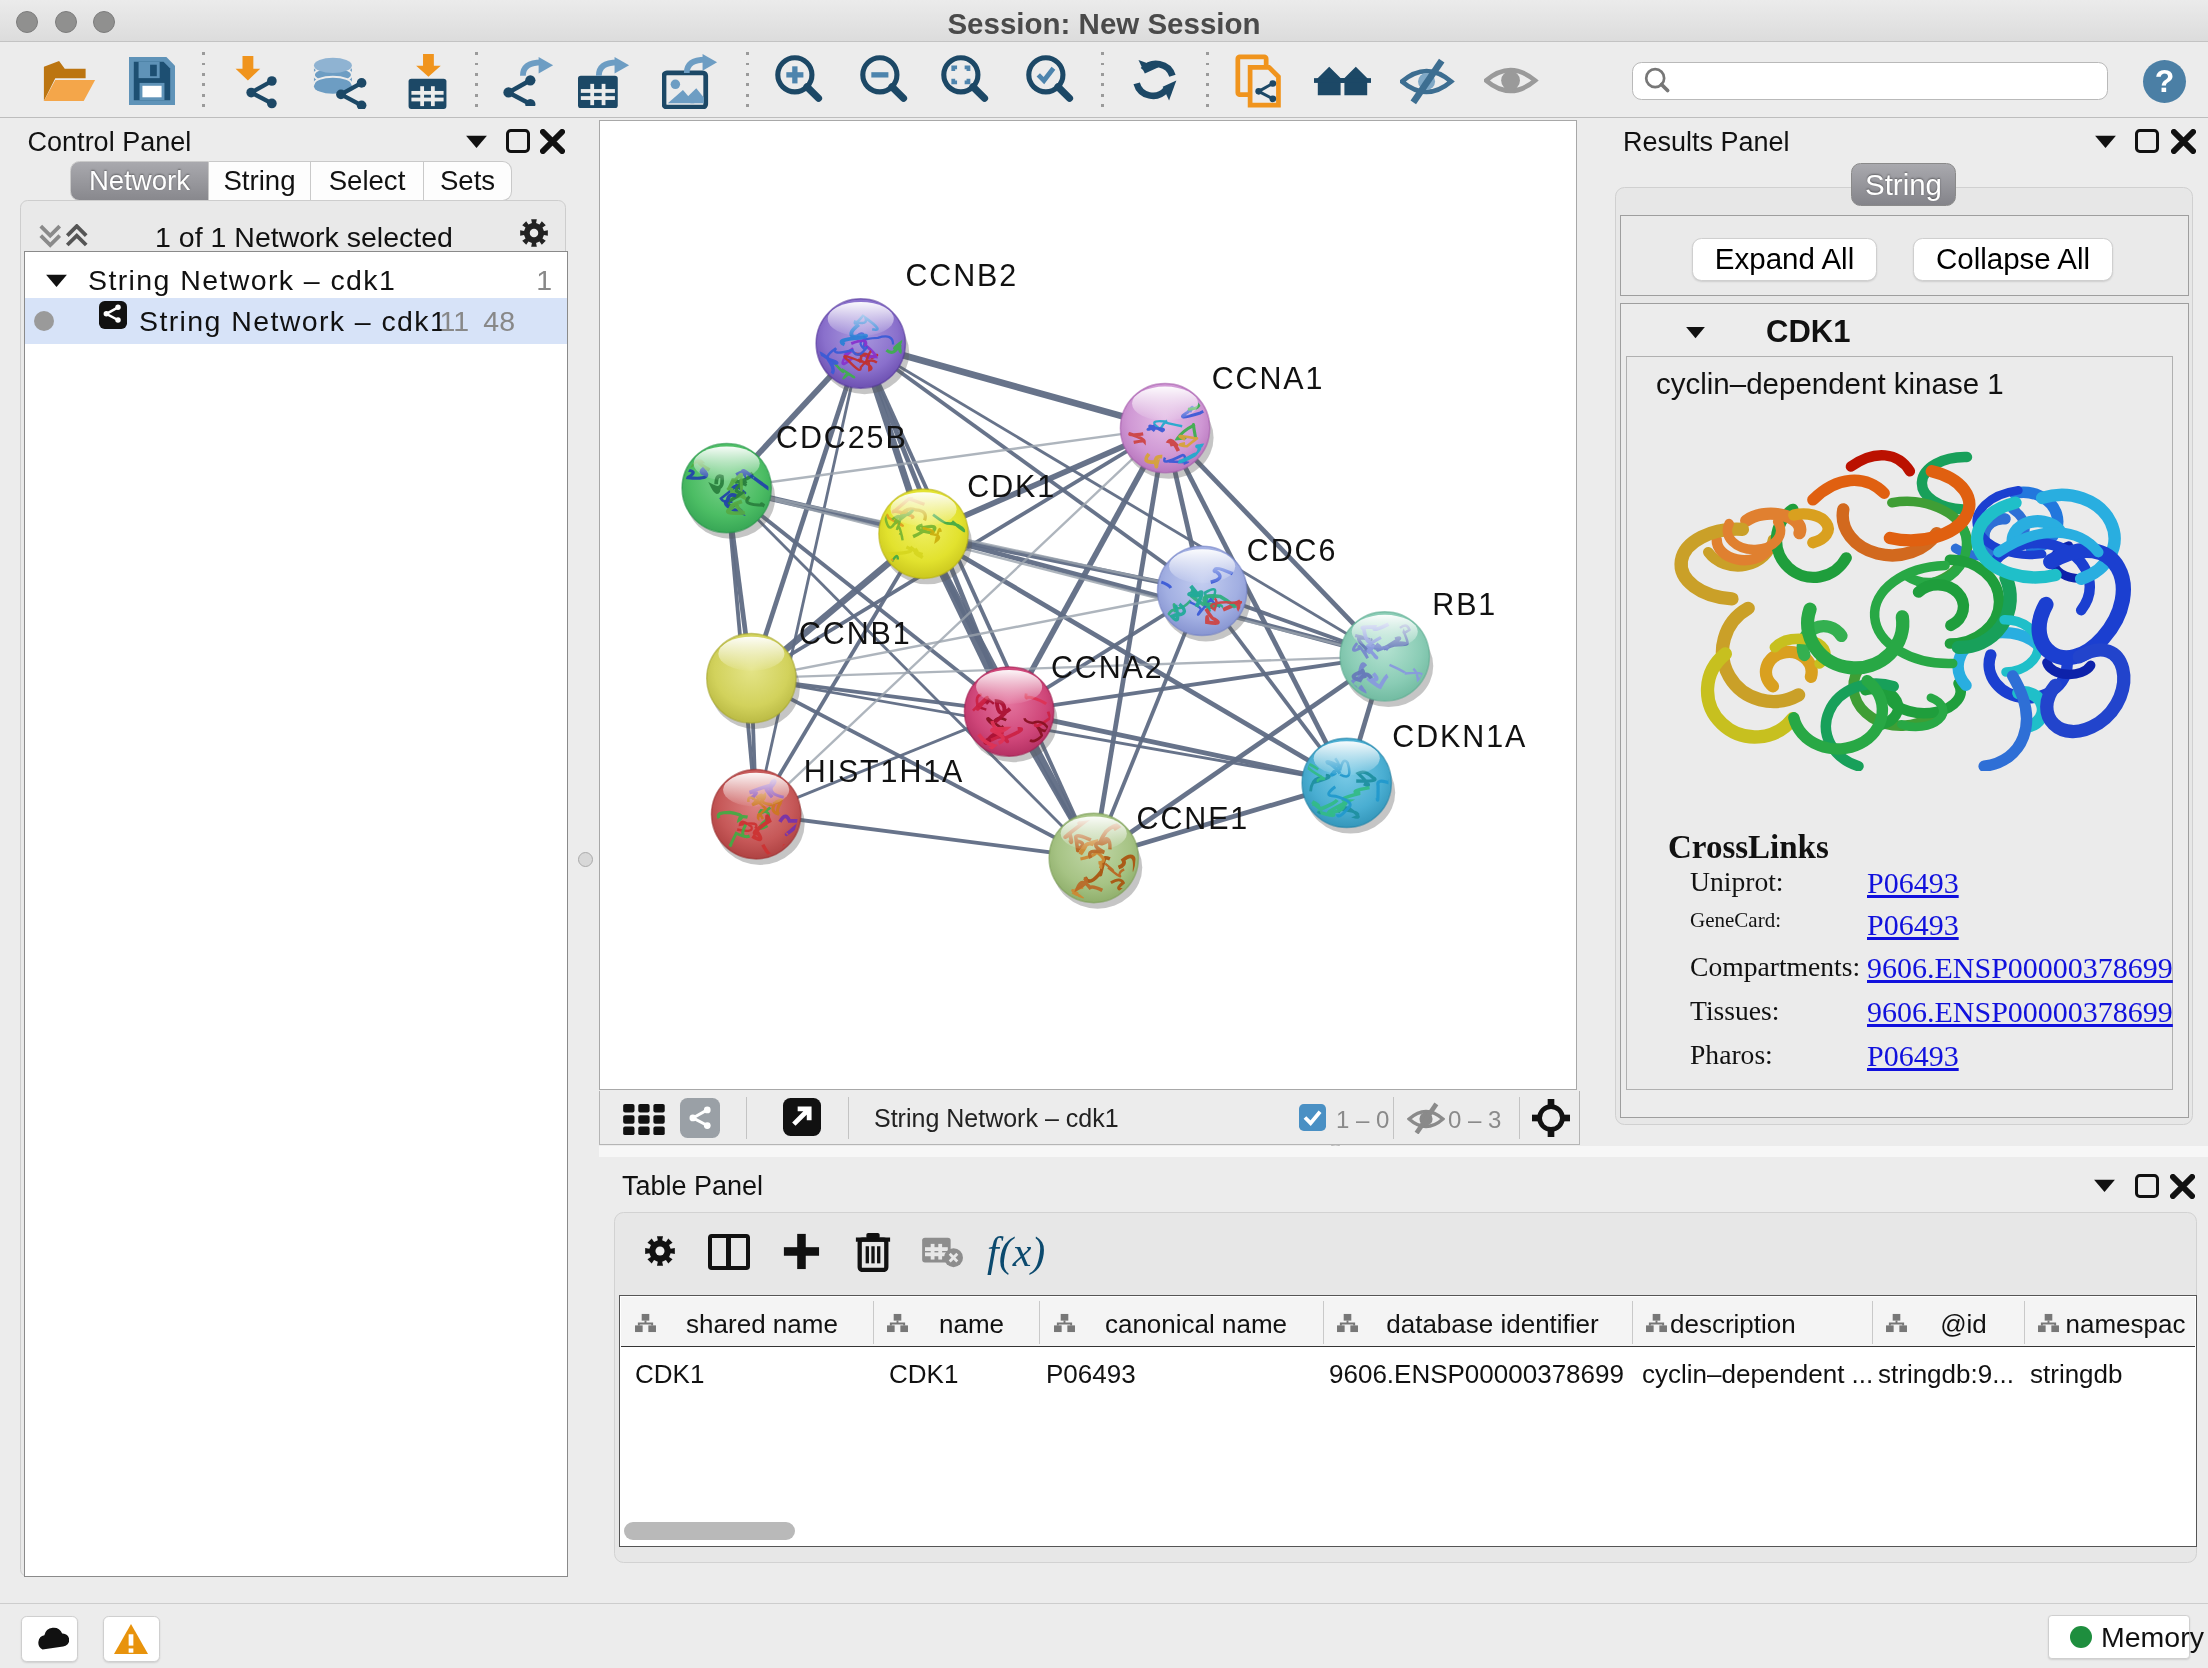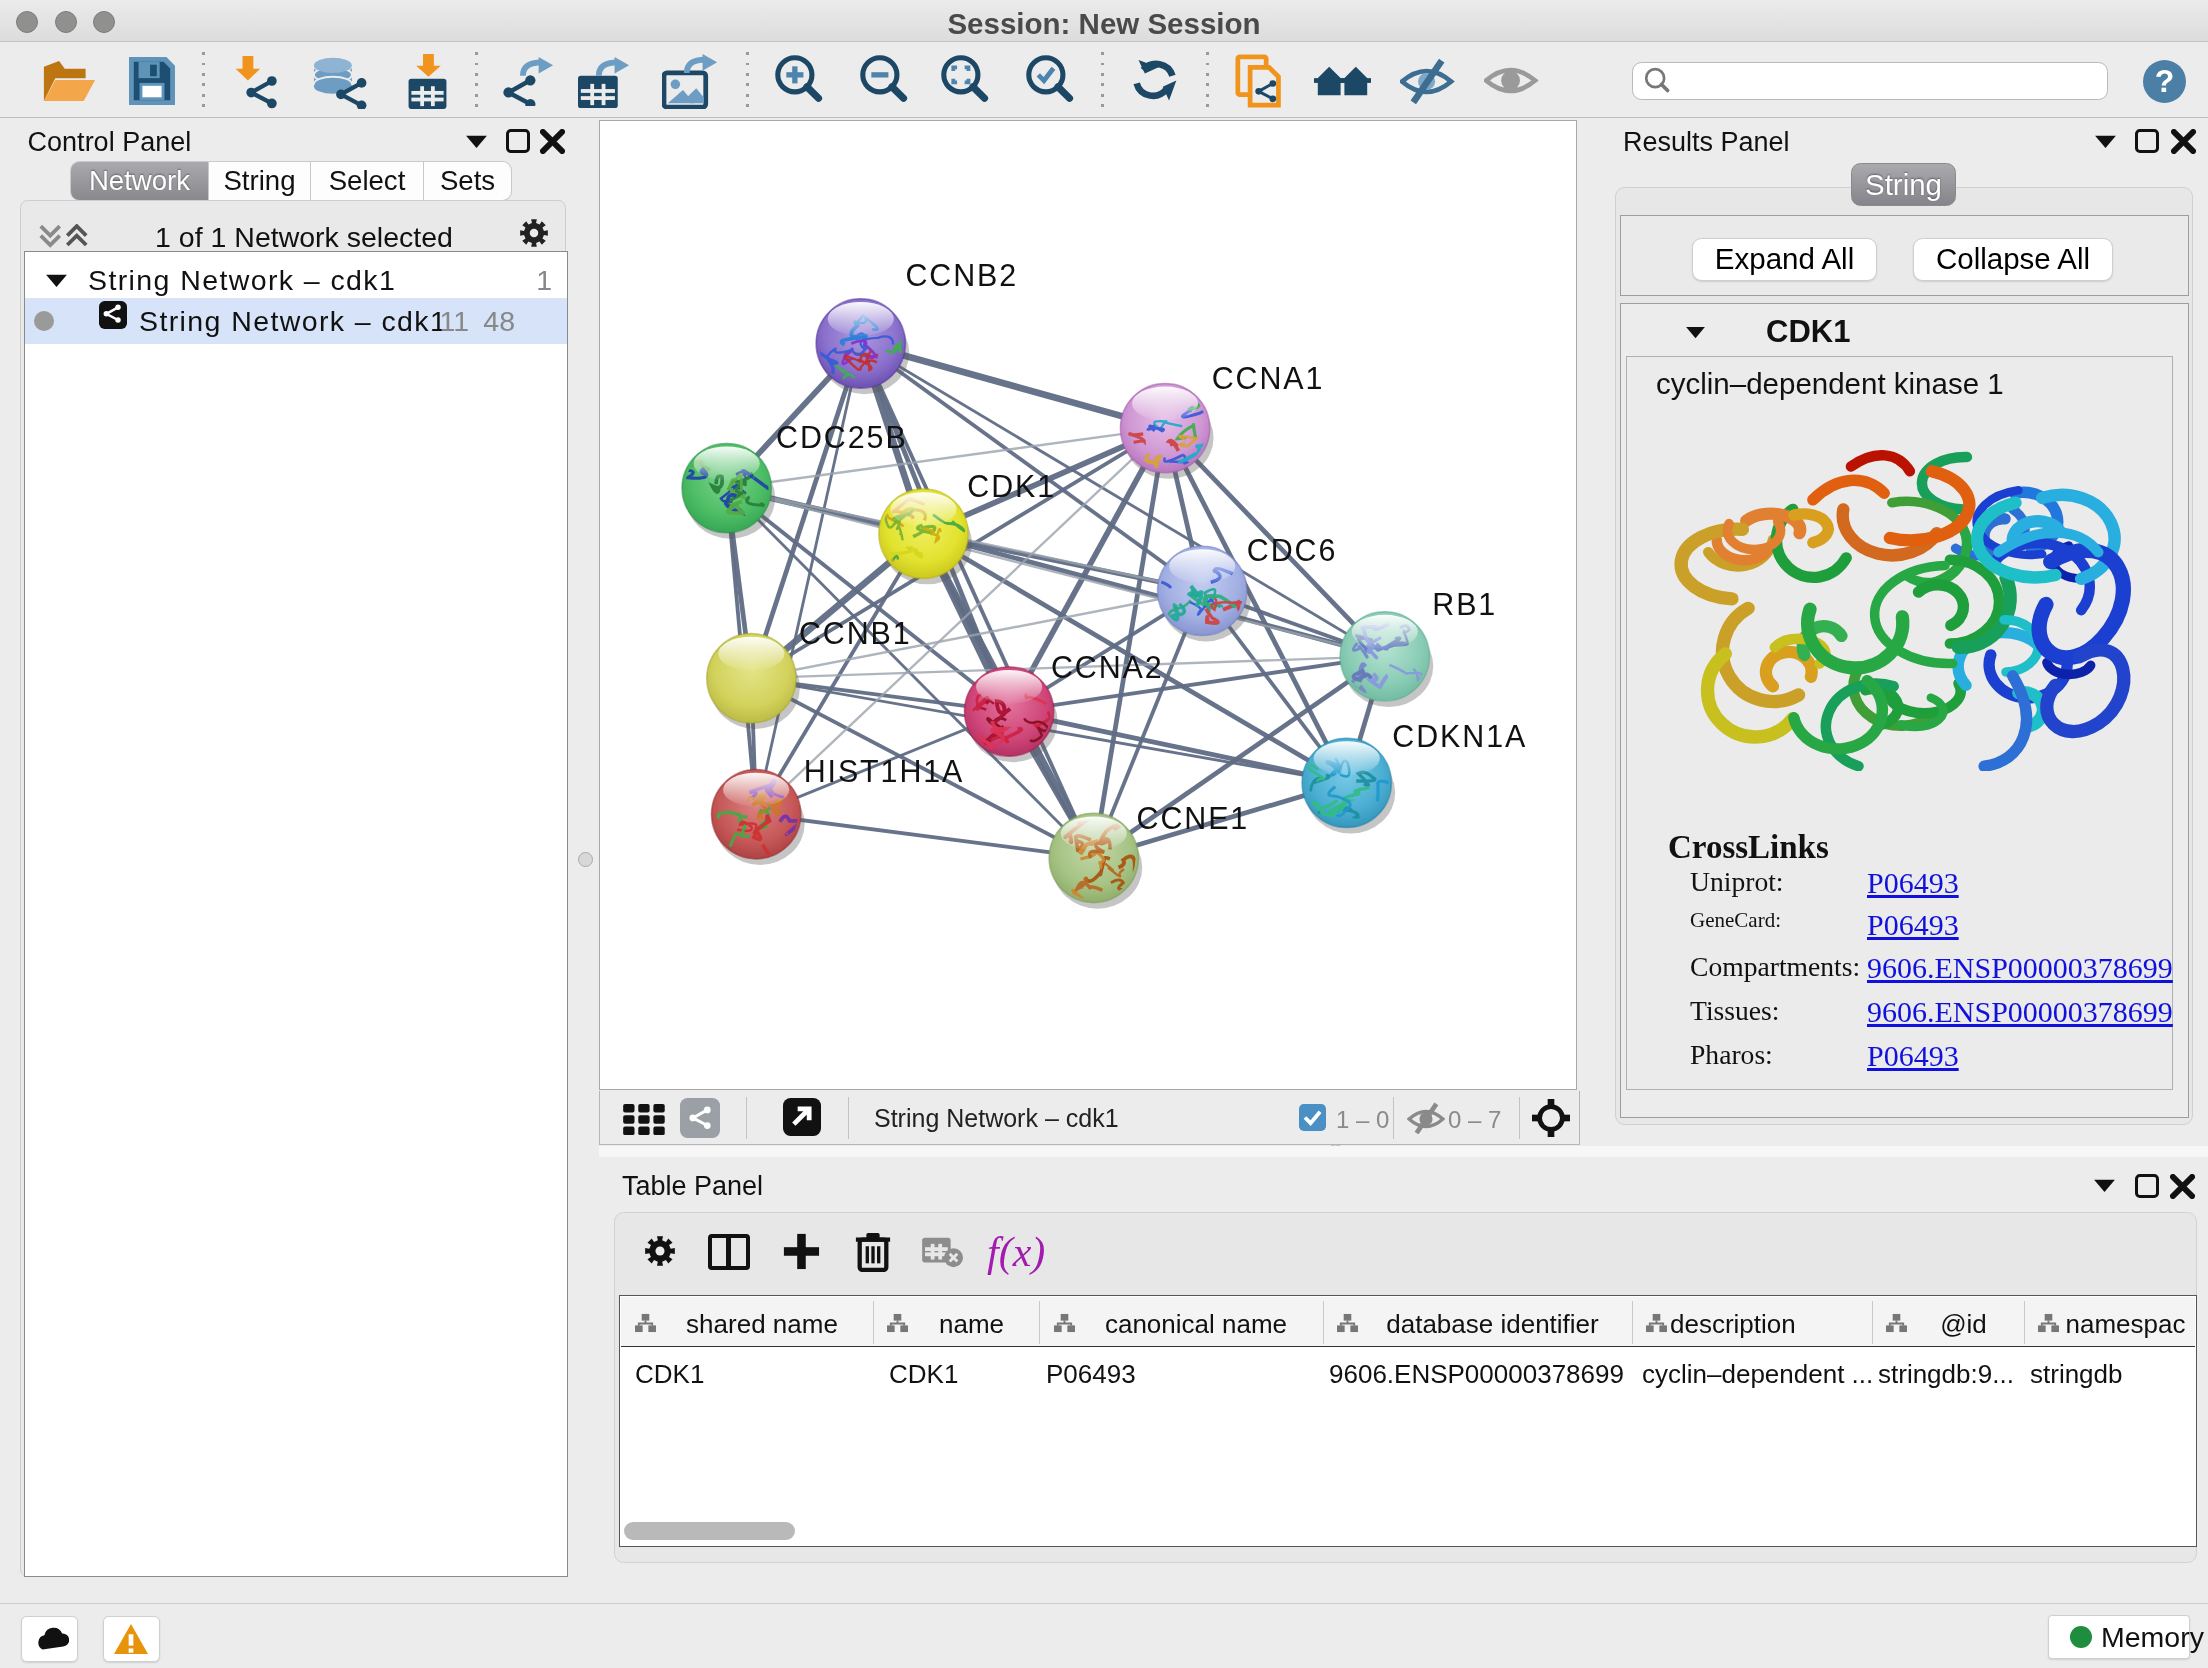--- a/index.html
+++ b/index.html
@@ -593,21 +593,21 @@
     <svg width="19" height="17" viewBox="0 0 20 18" style="position:absolute;left:703px;top:18px">
       <path d="M2 9 L8 15 L18 3" stroke="#fff" stroke-width="4" fill="none"></path>
     </svg>
     <div style="position:absolute;left:736px;top:15px;font-size:24px;color:#8a8a8a">1 – 0</div>
     <div class="vline" style="left:793px;top:5.7px;height:42px"></div>
     <svg width="38" height="32" viewBox="0 0 40 34" style="position:absolute;left:807px;top:10.5px">
       <path d="M2 18 Q20 2 38 18 Q20 34 2 18 Z" fill="none" stroke="#8a8a8a" stroke-width="3.5"></path>
       <circle cx="20" cy="18" r="7" fill="#8a8a8a"></circle>
       <line x1="31" y1="2" x2="10" y2="33" stroke="#8a8a8a" stroke-width="5"></line>
     </svg>
-    <div style="position:absolute;left:848px;top:15px;font-size:24px;color:#8a8a8a">0 – 7</div>
+    <div style="position:absolute;left:848px;top:15px;font-size:24px;color:#8a8a8a">0 – 3</div>
     <div class="vline" style="left:919px;top:5.7px;height:42px"></div>
     <svg width="38" height="38" viewBox="0 0 40 40" style="position:absolute;left:932px;top:7.6px">
       <circle cx="20" cy="20" r="12" fill="none" stroke="#111" stroke-width="5"></circle>
       <rect x="16.5" y="0" width="7" height="10" fill="#111"></rect>
       <rect x="16.5" y="30" width="7" height="10" fill="#111"></rect>
       <rect x="0" y="16.5" width="10" height="7" fill="#111"></rect>
       <rect x="30" y="16.5" width="10" height="7" fill="#111"></rect>
     </svg>
   </div>
 <div id="respanel">
@@ -724,21 +724,21 @@
     </svg>
     <svg width="44" height="38" viewBox="0 0 46 40" style="position:absolute;left:323px;top:86px">
       <rect x="0" y="6" width="30" height="26" rx="3" fill="#8d8d8d"></rect>
       <rect x="9.0" y="12.5" width="4" height="16.5" fill="#e7e7e7"></rect>
       <rect x="17.0" y="12.5" width="4" height="16.5" fill="#e7e7e7"></rect>
       <rect x="3" y="16.0" width="24" height="4" fill="#e7e7e7"></rect>
       <rect x="3" y="21.5" width="24" height="4" fill="#e7e7e7"></rect>
       <circle cx="33" cy="27" r="10" fill="#8d8d8d"></circle>
       <path d="M29 23 L37 31 M37 23 L29 31" stroke="#e7e7e7" stroke-width="3"></path>
     </svg>
-    <div style="position:absolute;left:388px;top:82px;font-size:42px;color:#a21caf;font-family:'Liberation Serif',serif;font-style:italic">f(x)</div>
+    <div style="position:absolute;left:388px;top:82px;font-size:42px;color:#0c4a6e;font-family:'Liberation Serif',serif;font-style:italic">f(x)</div>
     <div style="position:absolute;left:20px;top:149px;width:1578px;height:252px;background:#fff;border:1.9px solid #555"></div>
     <div style="position:absolute;left:22px;top:151px;width:1574px;height:50px;background:#f4f4f4;border-bottom:1.9px solid #333"></div>
     <svg width="23" height="20" viewBox="0 0 24 21" style="position:absolute;left:35px;top:167px">
       <rect x="8" y="1" width="8" height="7" fill="#777"></rect>
       <rect x="1" y="13" width="8" height="7" fill="#777"></rect>
       <rect x="15" y="13" width="8" height="7" fill="#777"></rect>
       <path d="M12 8 L12 11 M5 13 L5 11 L19 11 L19 13" stroke="#777" stroke-width="2" fill="none"></path>
     </svg>
     <div style="position:absolute;left:60px;top:163px;width:206px;text-align:center;font-size:26px;color:#111">shared name</div>
     <div style="position:absolute;left:274px;top:155px;width:0;height:43px;border-left:1.9px solid #c9c9c9"></div>

